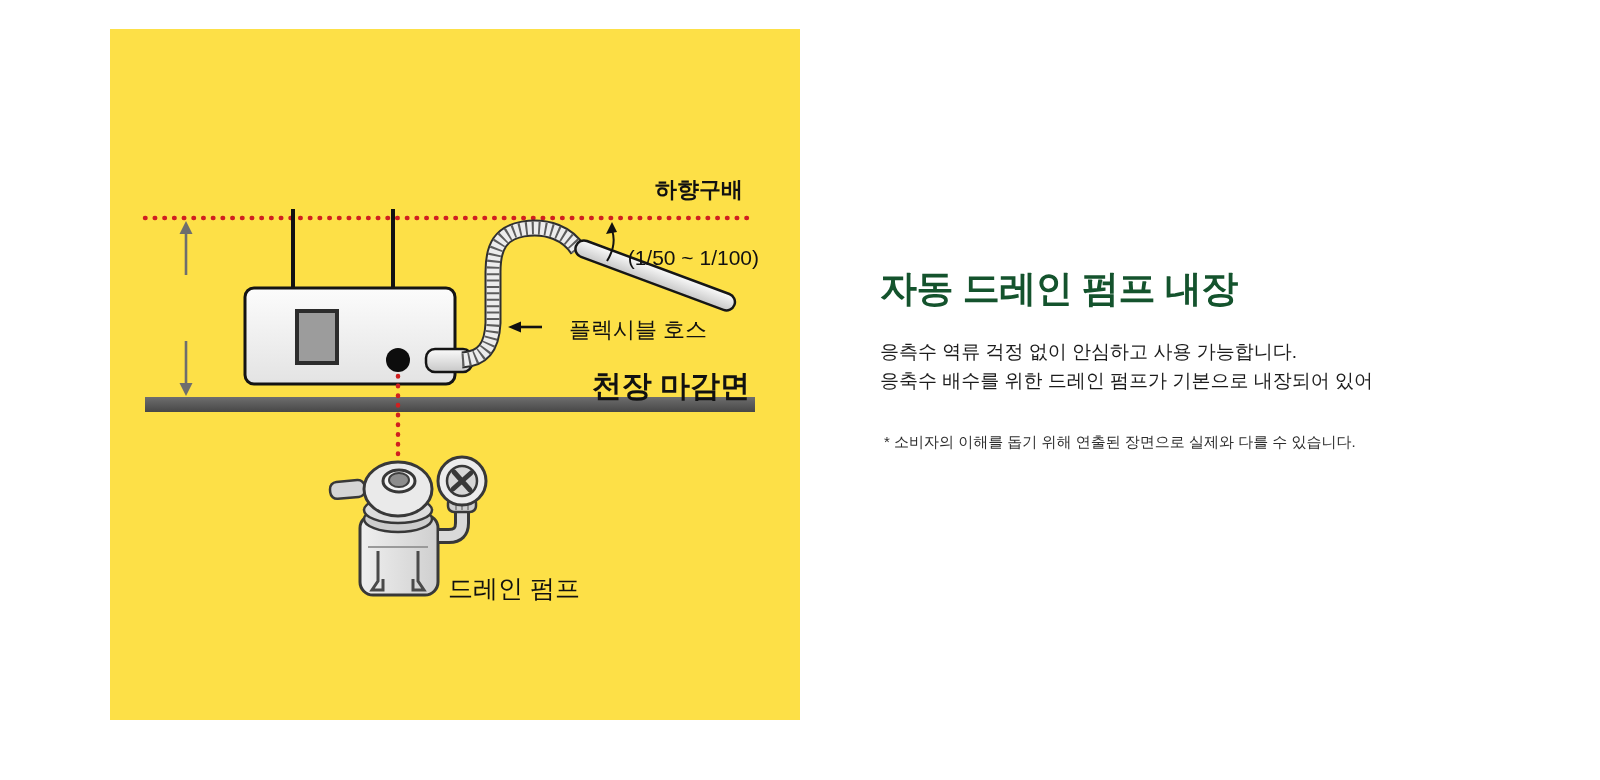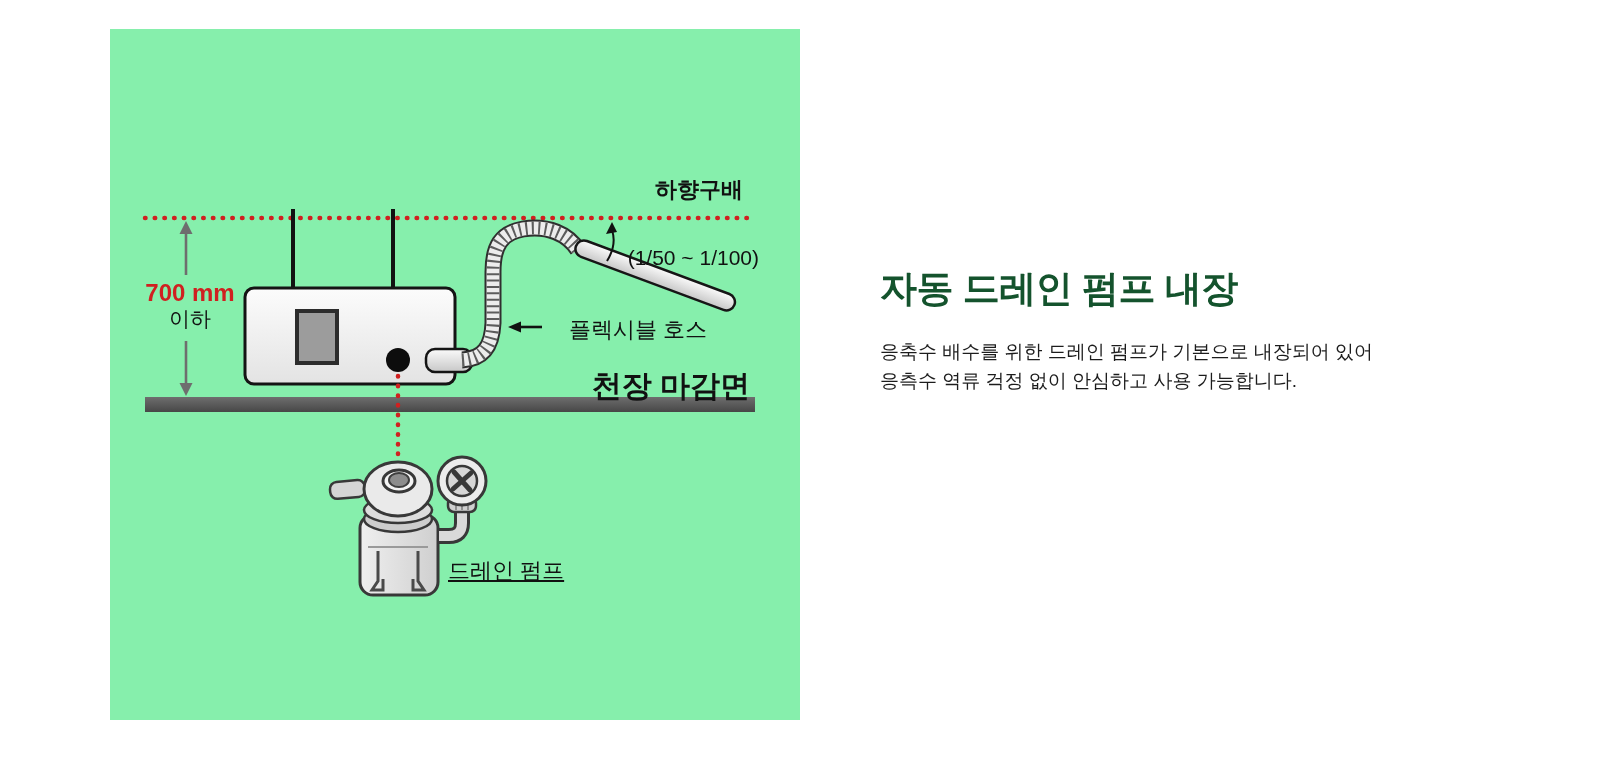--- a/index.html
+++ b/index.html
@@ -4,32 +4,32 @@
 <style>
   html,body{margin:0;padding:0;}
   body{
     width:1600px;height:780px;position:relative;overflow:hidden;
     background:#ffffff;
     font-family:"Liberation Sans","DejaVu Sans",sans-serif;
     -webkit-font-smoothing:antialiased;
   }
   .panel{
     position:absolute;left:110px;top:29px;width:690px;height:691px;
-    background:#86efac;
+    background:#fde047;
   }
   .panel svg{position:absolute;left:0;top:0;}
   .diag-label{position:absolute;color:#111;white-space:nowrap;}
   .lbl-slope{right:57px;top:146px;font-size:22px;font-weight:600;}
   .lbl-ratio{right:41px;top:217px;font-size:21px;font-weight:500;}
   .lbl-height{left:28px;top:251px;width:104px;text-align:center;line-height:26px;}
   .lbl-height .val{color:#d02020;font-size:24px;font-weight:700;display:block;}
   .lbl-height .suf{color:#111;font-size:21px;font-weight:500;display:block;}
   .lbl-hose{left:437px;top:286px;font-size:22px;font-weight:500;margin-left:22px;}
   .lbl-ceiling{right:50px;top:337px;font-size:30px;font-weight:600;}
-  .lbl-pump{left:338px;top:527px;font-size:22px;font-weight:500;text-decoration:underline;}
+  .lbl-pump{left:338px;top:543px;font-size:25px;font-weight:500;}
   .content{position:absolute;left:880px;top:0;width:520px;}
   .content h2{
     position:absolute;left:0;top:264px;margin:0;
     font-size:37px;font-weight:800;color:#14532d;letter-spacing:-0.5px;white-space:nowrap;
   }
   .desc{position:absolute;left:0;top:337px;font-size:19px;line-height:29px;color:#1c1c1c;white-space:nowrap;}
   .notes{position:absolute;left:4px;top:428px;font-size:15px;line-height:27px;color:#2d2d2d;white-space:nowrap;}
 </style>
 </head>
 <body>
@@ -119,30 +119,27 @@
       <line x1="352" y1="470" x2="352" y2="481" stroke="#7a7a7a" stroke-width="1.5"></line>
       <line x1="358" y1="470" x2="358" y2="481" stroke="#7a7a7a" stroke-width="1.5"></line>
       <circle cx="352" cy="452" r="24" fill="#ececec" stroke="#383838" stroke-width="3"></circle>
       <circle cx="352" cy="452" r="15" fill="#d6d6d6" stroke="#383838" stroke-width="2.5"></circle>
       <path d="M 344 443 L 360 461 M 361 444 L 343 460" stroke="#383838" stroke-width="5" stroke-linecap="round"></path>
     </g>
   </svg>
 
   <div class="diag-label lbl-slope">하향구배</div>
   <div class="diag-label lbl-ratio">(1/50 ~ 1/100)</div>
-  <div class="diag-label lbl-height">
-    <span class="val">700 mm</span>
-    <span class="suf">이하</span>
-  </div>
   <div class="diag-label lbl-hose">플렉시블 호스</div>
   <div class="diag-label lbl-ceiling">천장 마감면</div>
   <div class="diag-label lbl-pump">드레인 펌프</div>
 </div>
 
 <div class="content">
   <h2>자동 드레인 펌프 내장</h2>
   <div class="desc">
+    <div>응측수 역류 걱정 없이 안심하고 사용 가능합니다.</div>
     <div>응축수 배수를 위한 드레인 펌프가 기본으로 내장되어 있어</div>
-    <div>응측수 역류 걱정 없이 안심하고 사용 가능합니다.</div>
   </div>
   <div class="notes">
+    <div>* 소비자의 이해를 돕기 위해 연출된 장면으로 실제와 다를 수 있습니다.</div>
   </div>
 </div>
 
 </body></html>

